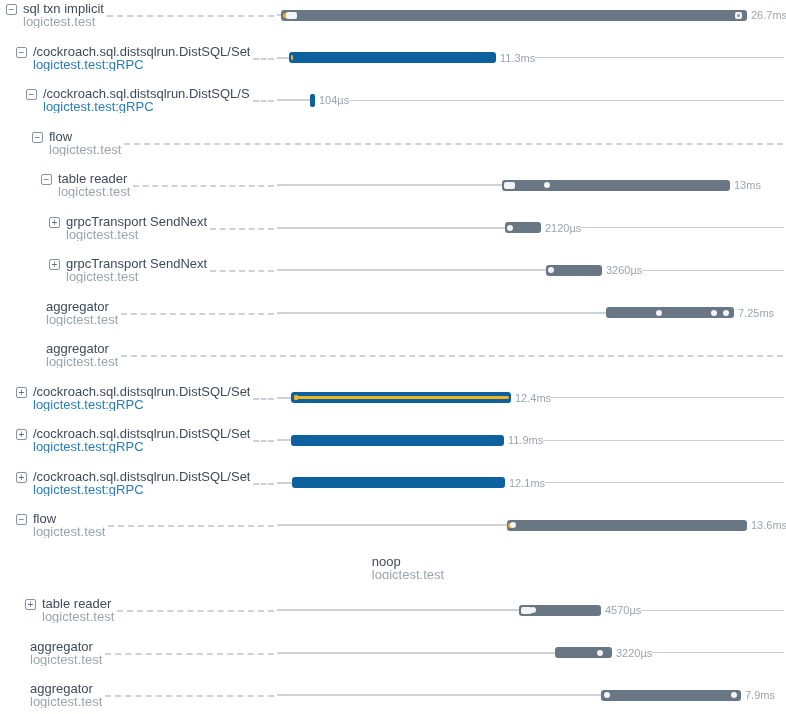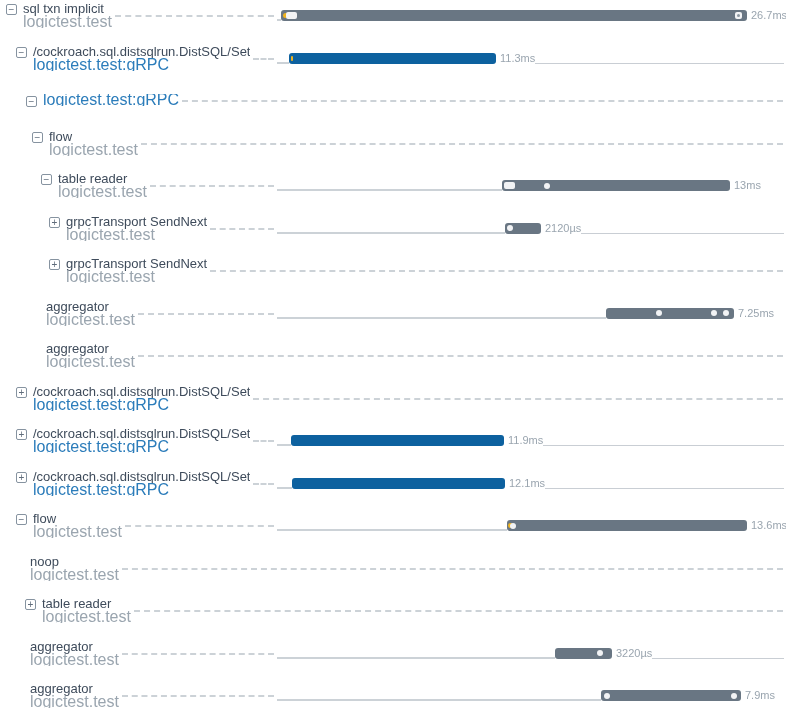--- a/index.html
+++ b/index.html
@@ -5,24 +5,24 @@
   html,body{margin:0;padding:0;background:#ffffff;width:786px;height:714px;overflow:hidden;
     font-family:"Liberation Sans","DejaVu Sans",sans-serif;}
   #trace{padding:2px 0 0 0;}
   .row{display:flex;align-items:center;height:26px;margin-bottom:16.5px;box-sizing:border-box;}
   .label{display:flex;align-items:flex-start;flex:0 1 auto;overflow:hidden;white-space:nowrap;}
   .toggle{flex:0 0 auto;width:11px;height:11px;border:1px solid #8693a0;border-radius:2px;
     color:#5f6c7b;font-size:10px;line-height:10px;text-align:center;margin-top:2px;margin-right:6px;
     box-sizing:border-box;}
   .texts{overflow:hidden;}
   .title{font-size:13px;line-height:14px;color:#3e4b5b;white-space:nowrap;}
-  .sub{font-size:16px;line-height:12px;color:#9aa5af;white-space:nowrap;}
+  .sub{font-size:13px;line-height:12px;color:#9aa5af;white-space:nowrap;}
   .sub.blue{color:#2b7cba;}
   .leader{flex:1 1 0;min-width:0;border-top:2px dashed #ccd2d7;margin:0 3px;transform:translateY(1px);}
-  .track{flex:0 0 auto;width:509px;display:flex;align-items:flex-end;}
+  .track{flex:0 0 auto;width:509px;display:flex;align-items:center;}
   .pre,.tailline{height:2px;background:#ccd2d7;flex:0 0 auto;}
   .tailline{flex:1 1 0;height:1px;background:#c9ced4;margin-right:2px;}
   .bar{position:relative;height:11px;border-radius:3px;flex:0 0 auto;}
   .bar.gray{background:#697683;}
   .bar.blue{background:#0d619f;}
   .bar.tiny{height:13px;width:5px;border-radius:2px;}
   .bar.stripe-thin::after{content:"";position:absolute;left:6px;right:2px;top:4px;bottom:4px;
     background:#efb320;border-radius:2px;}
   .bar.stripe-thick::after{content:"";position:absolute;left:2px;right:2px;top:3px;bottom:3px;
     background:#efb320;border-radius:2px;}
@@ -77,24 +77,31 @@
         </div>
       <span class="dur">11.3ms</span>
       <div class="tailline"></div>
     </div>
   </div>
 
   <div class="row" style="padding-left: 26px;">
     <div class="label">
       <span class="toggle">−</span>
       <div class="texts">
-        <div class="sub blue">logictest.test:gRPC</div>
-      </div>
-    </div>
-    <div class="leader"></div>
+        <div class="title">/cockroach.sql.distsqlrun.DistSQL/S</div>
+        <div class="sub blue">logictest.test:gRPC</div>
+      </div>
+    </div>
+    <div class="leader"></div>
+    <div class="track">
+      <div class="pre" style="width: 33px;"></div>
+      <div class="bar blue tiny" style="width: 5px;"></div>
+      <span class="dur">104µs</span>
+      <div class="tailline"></div>
+    </div>
   </div>
 
   <div class="row" style="padding-left: 32px;">
     <div class="label">
       <span class="toggle">−</span>
       <div class="texts">
         <div class="title">flow</div>
         <div class="sub">logictest.test</div>
       </div>
     </div>
@@ -142,20 +149,28 @@
 
   <div class="row" style="padding-left: 49px;">
     <div class="label">
       <span class="toggle">+</span>
       <div class="texts">
         <div class="title">grpcTransport SendNext</div>
         <div class="sub">logictest.test</div>
       </div>
     </div>
     <div class="leader"></div>
+    <div class="track">
+      <div class="pre" style="width: 269px;"></div>
+      <div class="bar gray" style="width: 56px;">
+          <span class="mk circle" style="left: 2px;"></span>
+        </div>
+      <span class="dur">3260µs</span>
+      <div class="tailline"></div>
+    </div>
   </div>
 
   <div class="row" style="padding-left: 46px;">
     <div class="label">
 
       <div class="texts">
         <div class="title">aggregator</div>
         <div class="sub">logictest.test</div>
       </div>
     </div>
@@ -185,20 +200,28 @@
 
   <div class="row" style="padding-left: 16px;">
     <div class="label">
       <span class="toggle">+</span>
       <div class="texts">
         <div class="title">/cockroach.sql.distsqlrun.DistSQL/Set</div>
         <div class="sub blue">logictest.test:gRPC</div>
       </div>
     </div>
     <div class="leader"></div>
+    <div class="track">
+      <div class="pre" style="width: 14px;"></div>
+      <div class="bar blue stripe-thin" style="width: 220px;">
+          <span class="mk yellow-square" style="left: 3px;"></span>
+        </div>
+      <span class="dur">12.4ms</span>
+      <div class="tailline"></div>
+    </div>
   </div>
 
   <div class="row" style="padding-left: 16px;">
     <div class="label">
       <span class="toggle">+</span>
       <div class="texts">
         <div class="title">/cockroach.sql.distsqlrun.DistSQL/Set</div>
         <div class="sub blue">logictest.test:gRPC</div>
       </div>
     </div>
@@ -241,40 +264,49 @@
       <div class="pre" style="width: 230px;"></div>
       <div class="bar gray" style="width: 240px;">
           <span class="mk yellow-dot" style="left: 1px;"></span>
           <span class="mk circle" style="left: 3px;"></span>
         </div>
       <span class="dur">13.6ms</span>
 
     </div>
   </div>
 
-  <div class="row" style="padding-left: 30px;">
+  <div class="row" style="padding-left: 30px; flex-direction: column;">
     <div class="label">
 
       <div class="texts">
         <div class="title">noop</div>
         <div class="sub">logictest.test</div>
       </div>
     </div>
     <div class="leader"></div>
   </div>
 
   <div class="row" style="padding-left: 25px;">
     <div class="label">
       <span class="toggle">+</span>
       <div class="texts">
         <div class="title">table reader</div>
         <div class="sub">logictest.test</div>
       </div>
     </div>
     <div class="leader"></div>
+    <div class="track">
+      <div class="pre" style="width: 242px;"></div>
+      <div class="bar gray" style="width: 82px;">
+          <span class="mk pill" style="left: 2px;"></span>
+          <span class="mk circle" style="left: 11px;"></span>
+        </div>
+      <span class="dur">4570µs</span>
+      <div class="tailline"></div>
+    </div>
   </div>
 
   <div class="row" style="padding-left: 30px;">
     <div class="label">
 
       <div class="texts">
         <div class="title">aggregator</div>
         <div class="sub">logictest.test</div>
       </div>
     </div>

